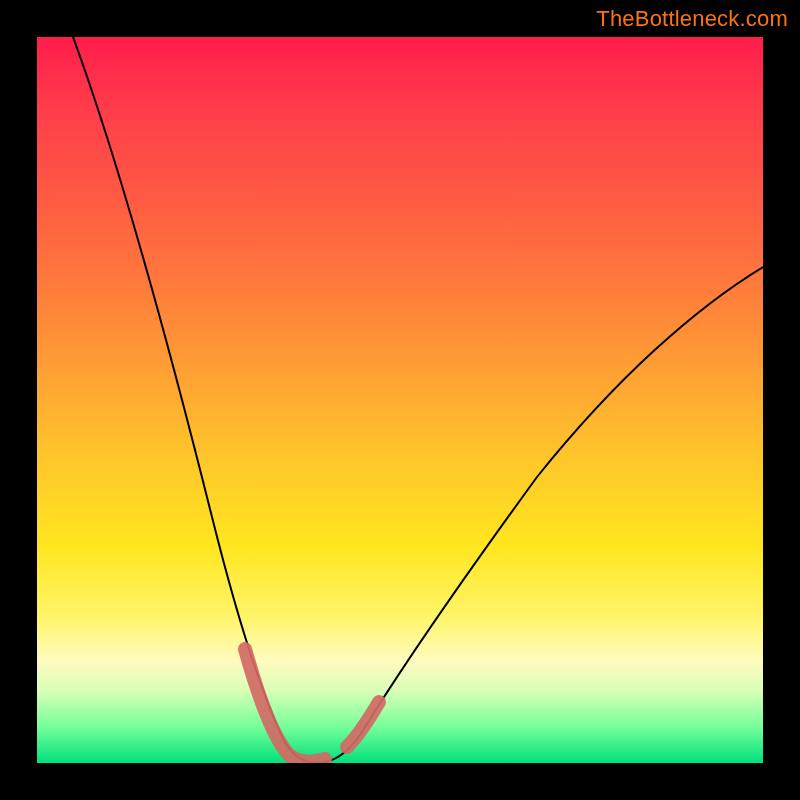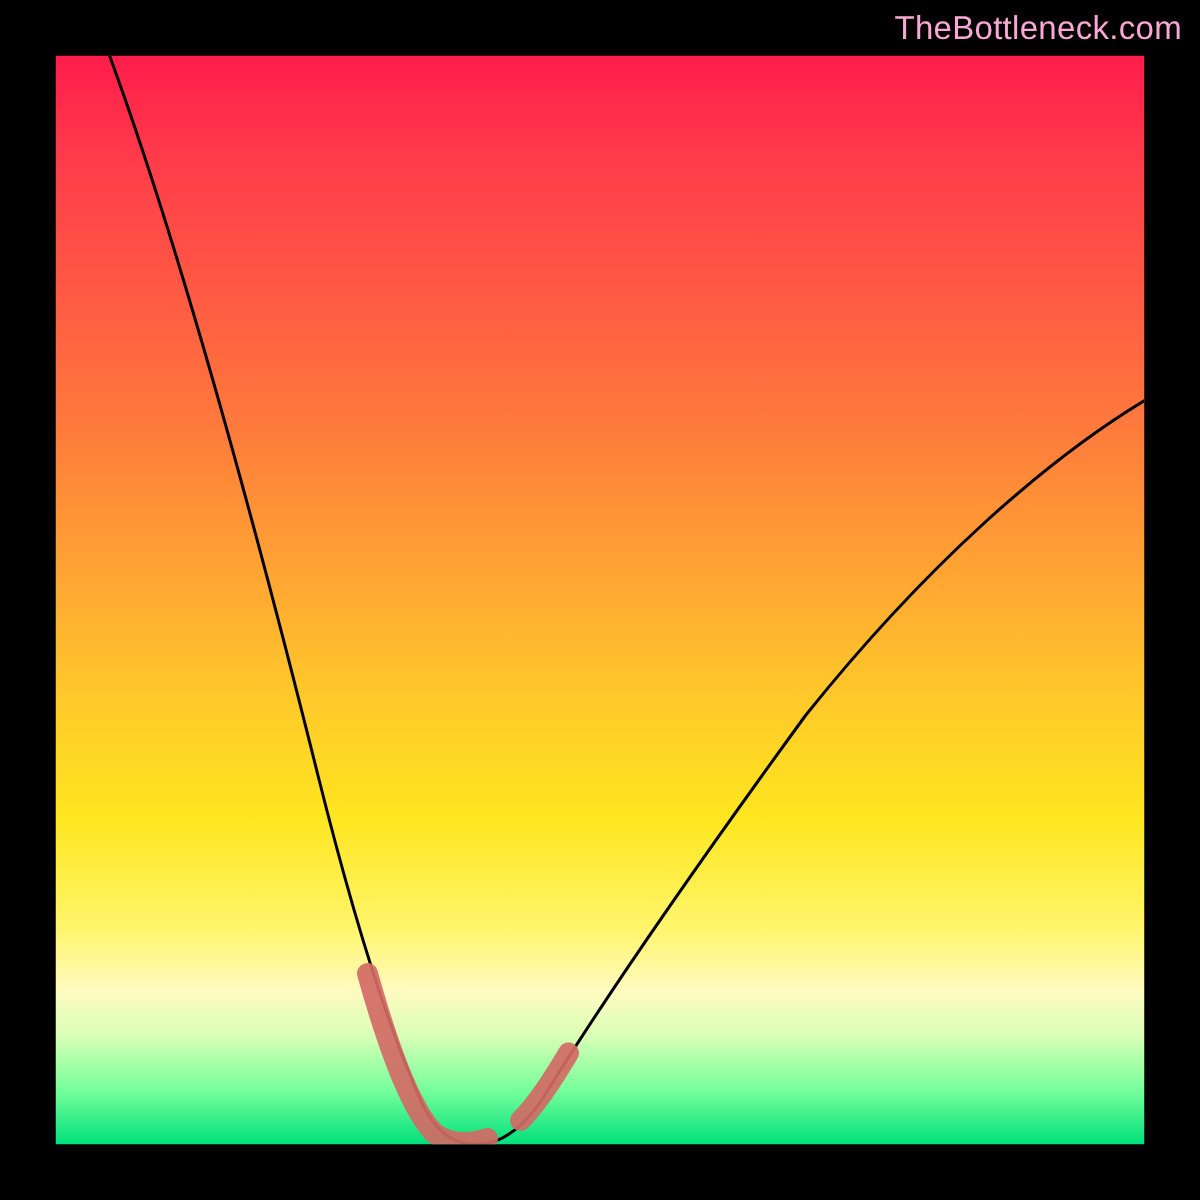--- a/index.html
+++ b/index.html
@@ -8,21 +8,21 @@
     height: 800px;
     background: #000;
     position: relative;
     font-family: Arial, Helvetica, sans-serif;
     overflow: hidden;
   }
   .watermark {
     position: absolute;
     top: 6px;
     right: 12px;
-    color: #f9a8d4;
+    color: #f97316;
     font-size: 22px;
     font-weight: 500;
     z-index: 10;
     letter-spacing: 0.2px;
   }
   .plot-area {
     position: absolute;
     left: 37px;
     top: 37px;
     width: 726px;

